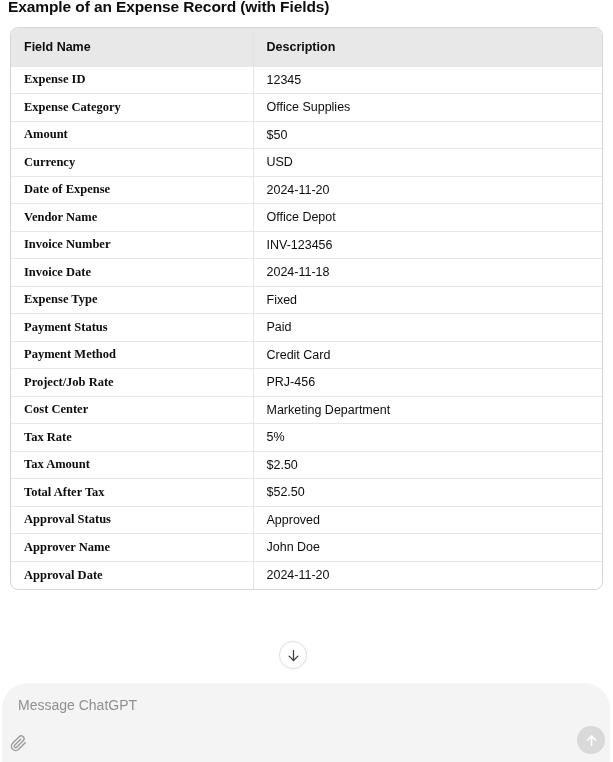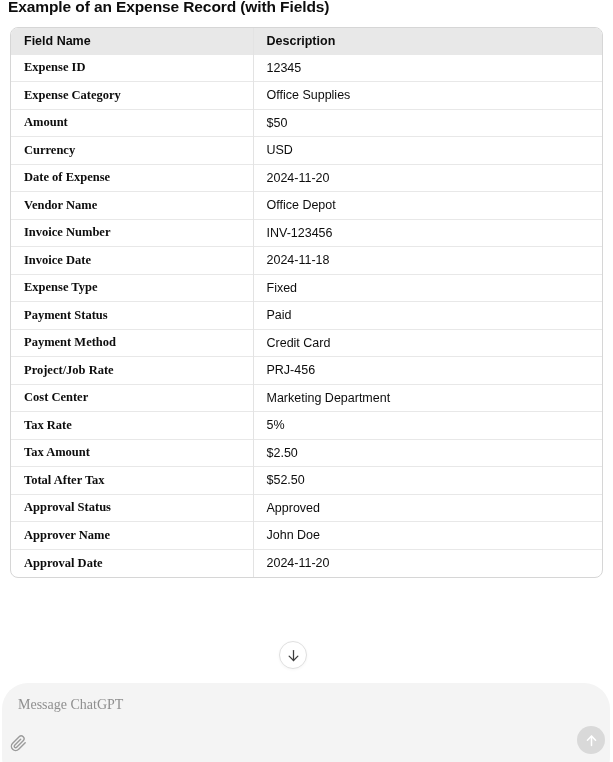--- a/index.html
+++ b/index.html
@@ -36,21 +36,21 @@
   table {
     width: 100%;
     border-collapse: collapse;
     font-size: 12.5px;
     table-layout: fixed;
   }
   th {
     background: #e8e8e8;
     font-weight: 600;
     text-align: left;
-    height: 26px;
+    height: 38px;
     padding: 0 13px;
     color: #0d0d0d;
     margin-top: 12px;
   }
   th:first-child { width: 242px; }
   th + th, td + td { border-left: 1px solid #e3e3e3; }
   td {
     height: 27.5px;
     padding: 0 13px;
     border-top: 1px solid #e8e8e8;
@@ -80,21 +80,21 @@
     width: 608px; height: 100px;
     background: #f4f4f4;
     border-radius: 26px;
   }
   .composer-input {
     position: absolute;
     left: 16px; top: 14px;
     width: 560px; height: 26px;
     background: transparent;
     border: none; outline: none; resize: none;
-    font-family: Liberation Serif, serif;
+    font-family: Liberation Sans, sans-serif;
     font-size: 14px;
     color: #0d0d0d;
     padding: 0;
   }
   .composer-input::placeholder { color: #8f8f8f; opacity: 1; }
 
   .attach-btn {
     position: absolute;
     left: 3px; top: 47px;
     width: 26px; height: 26px;

